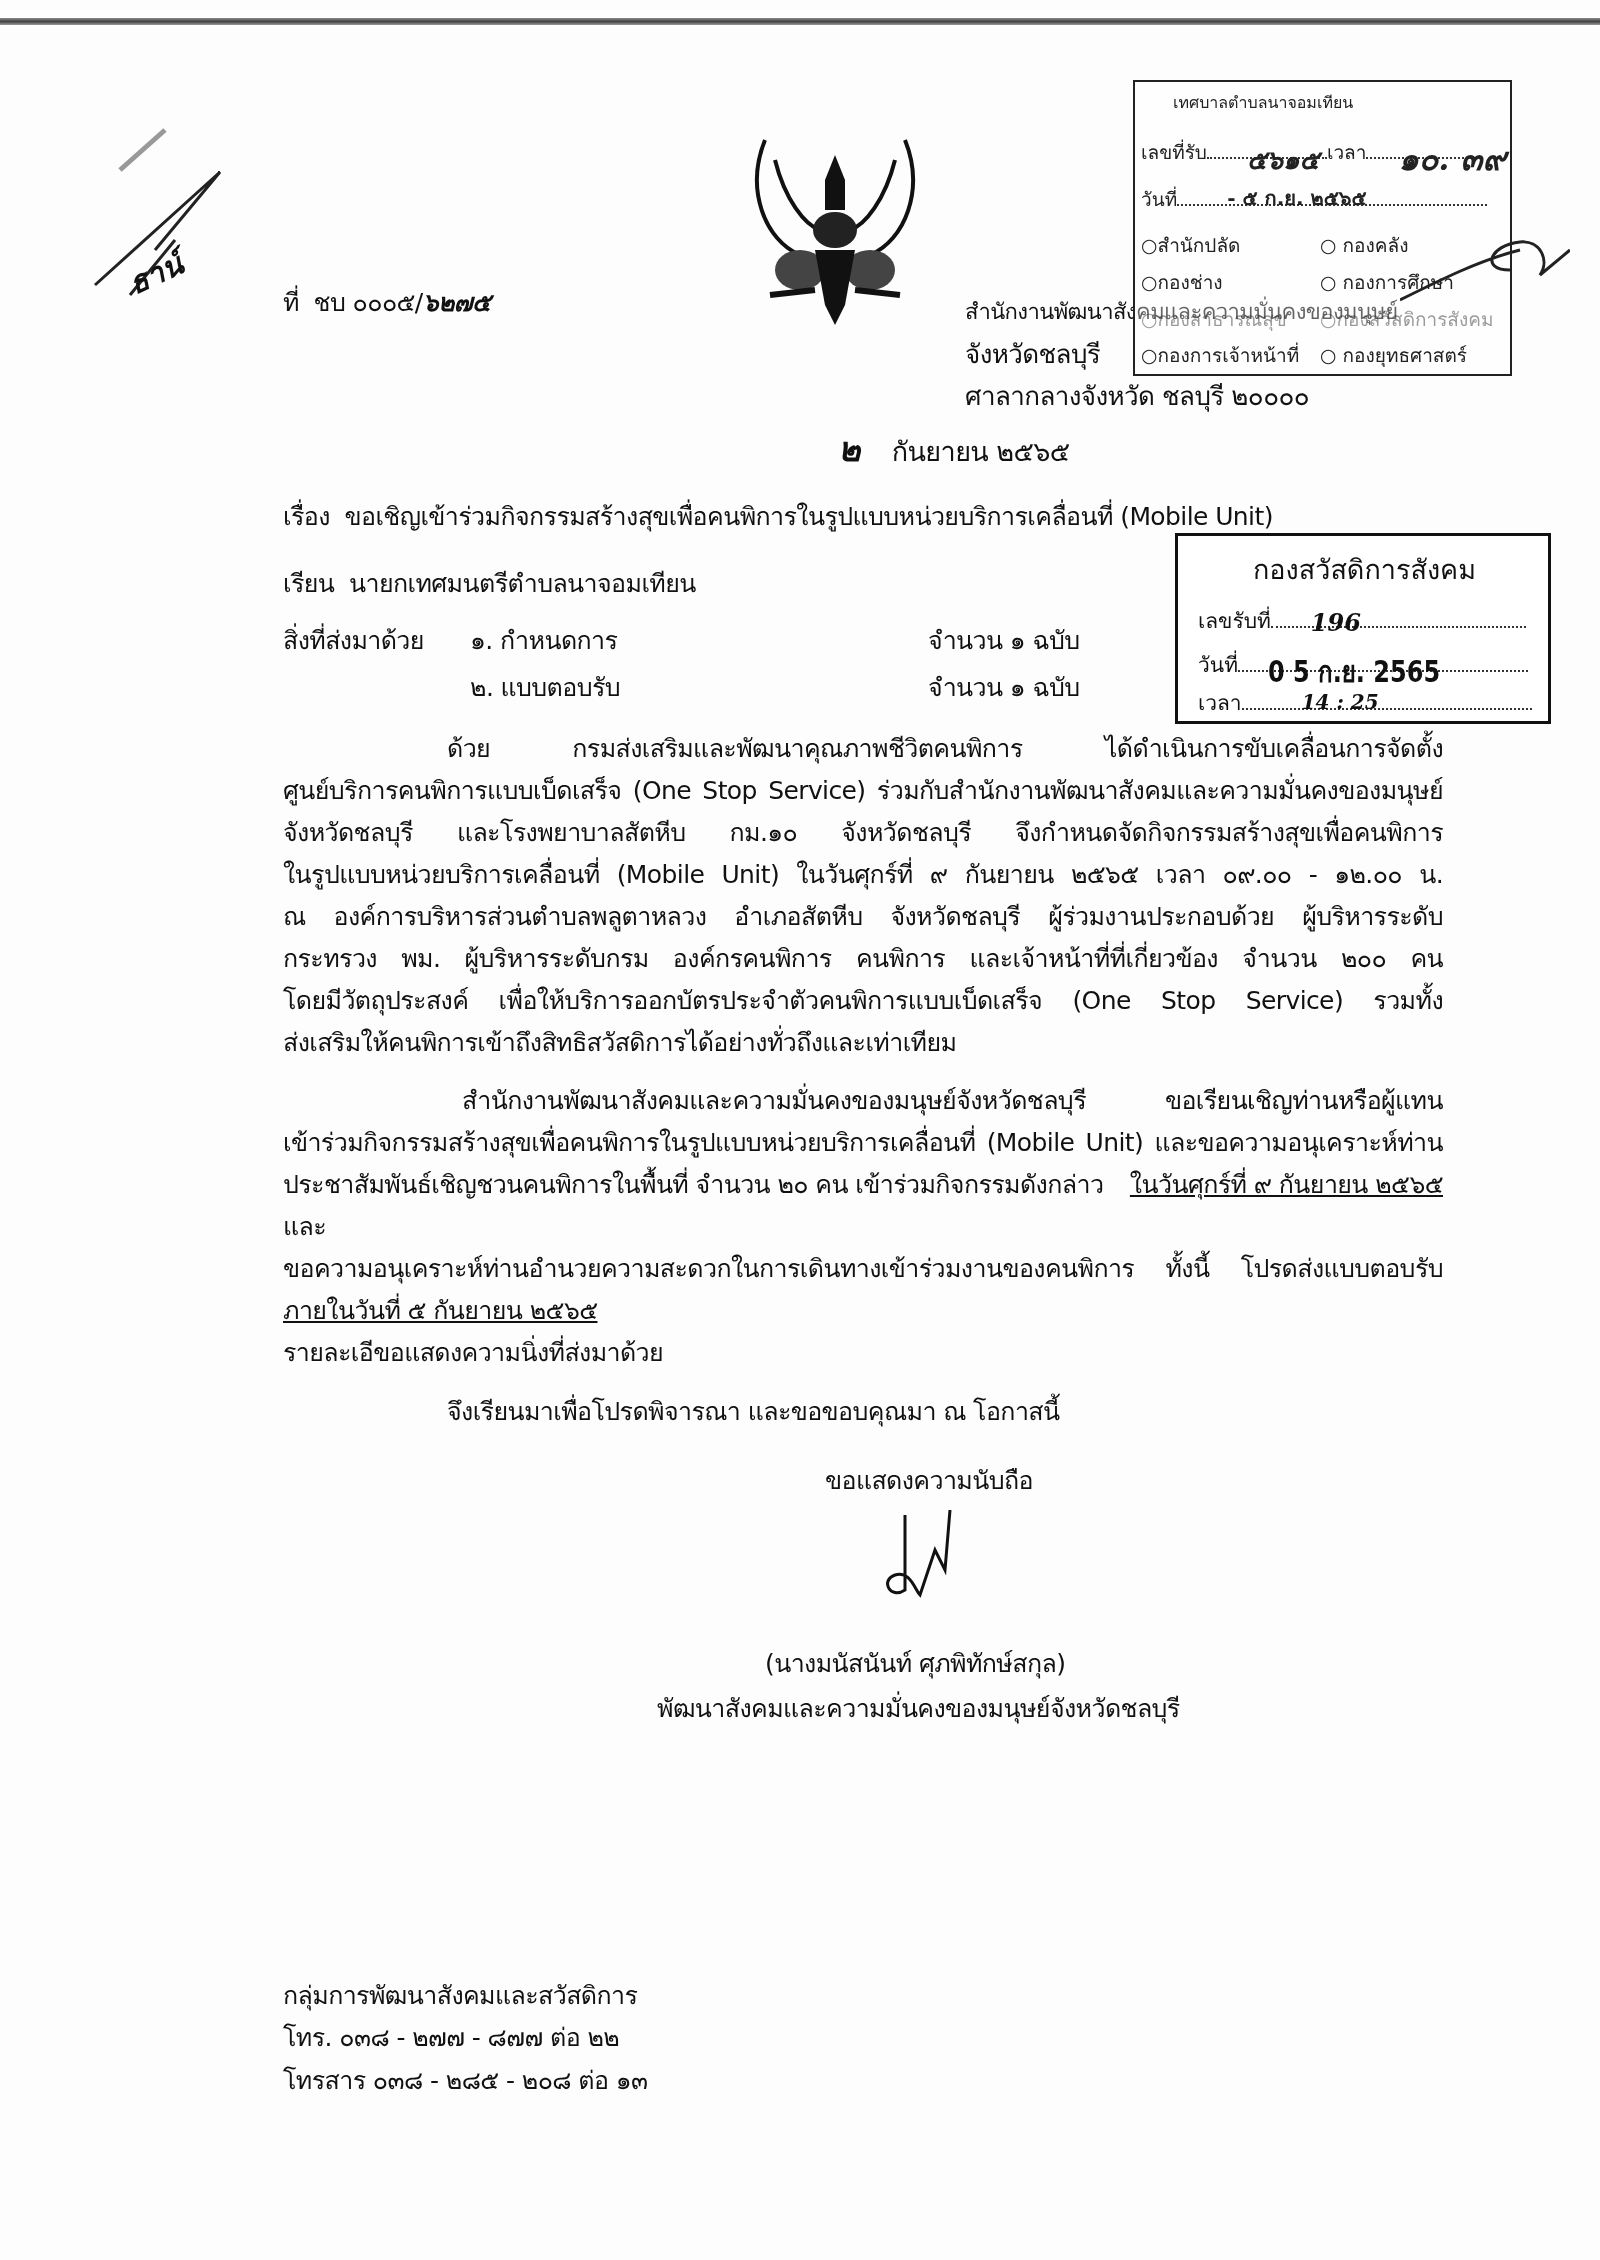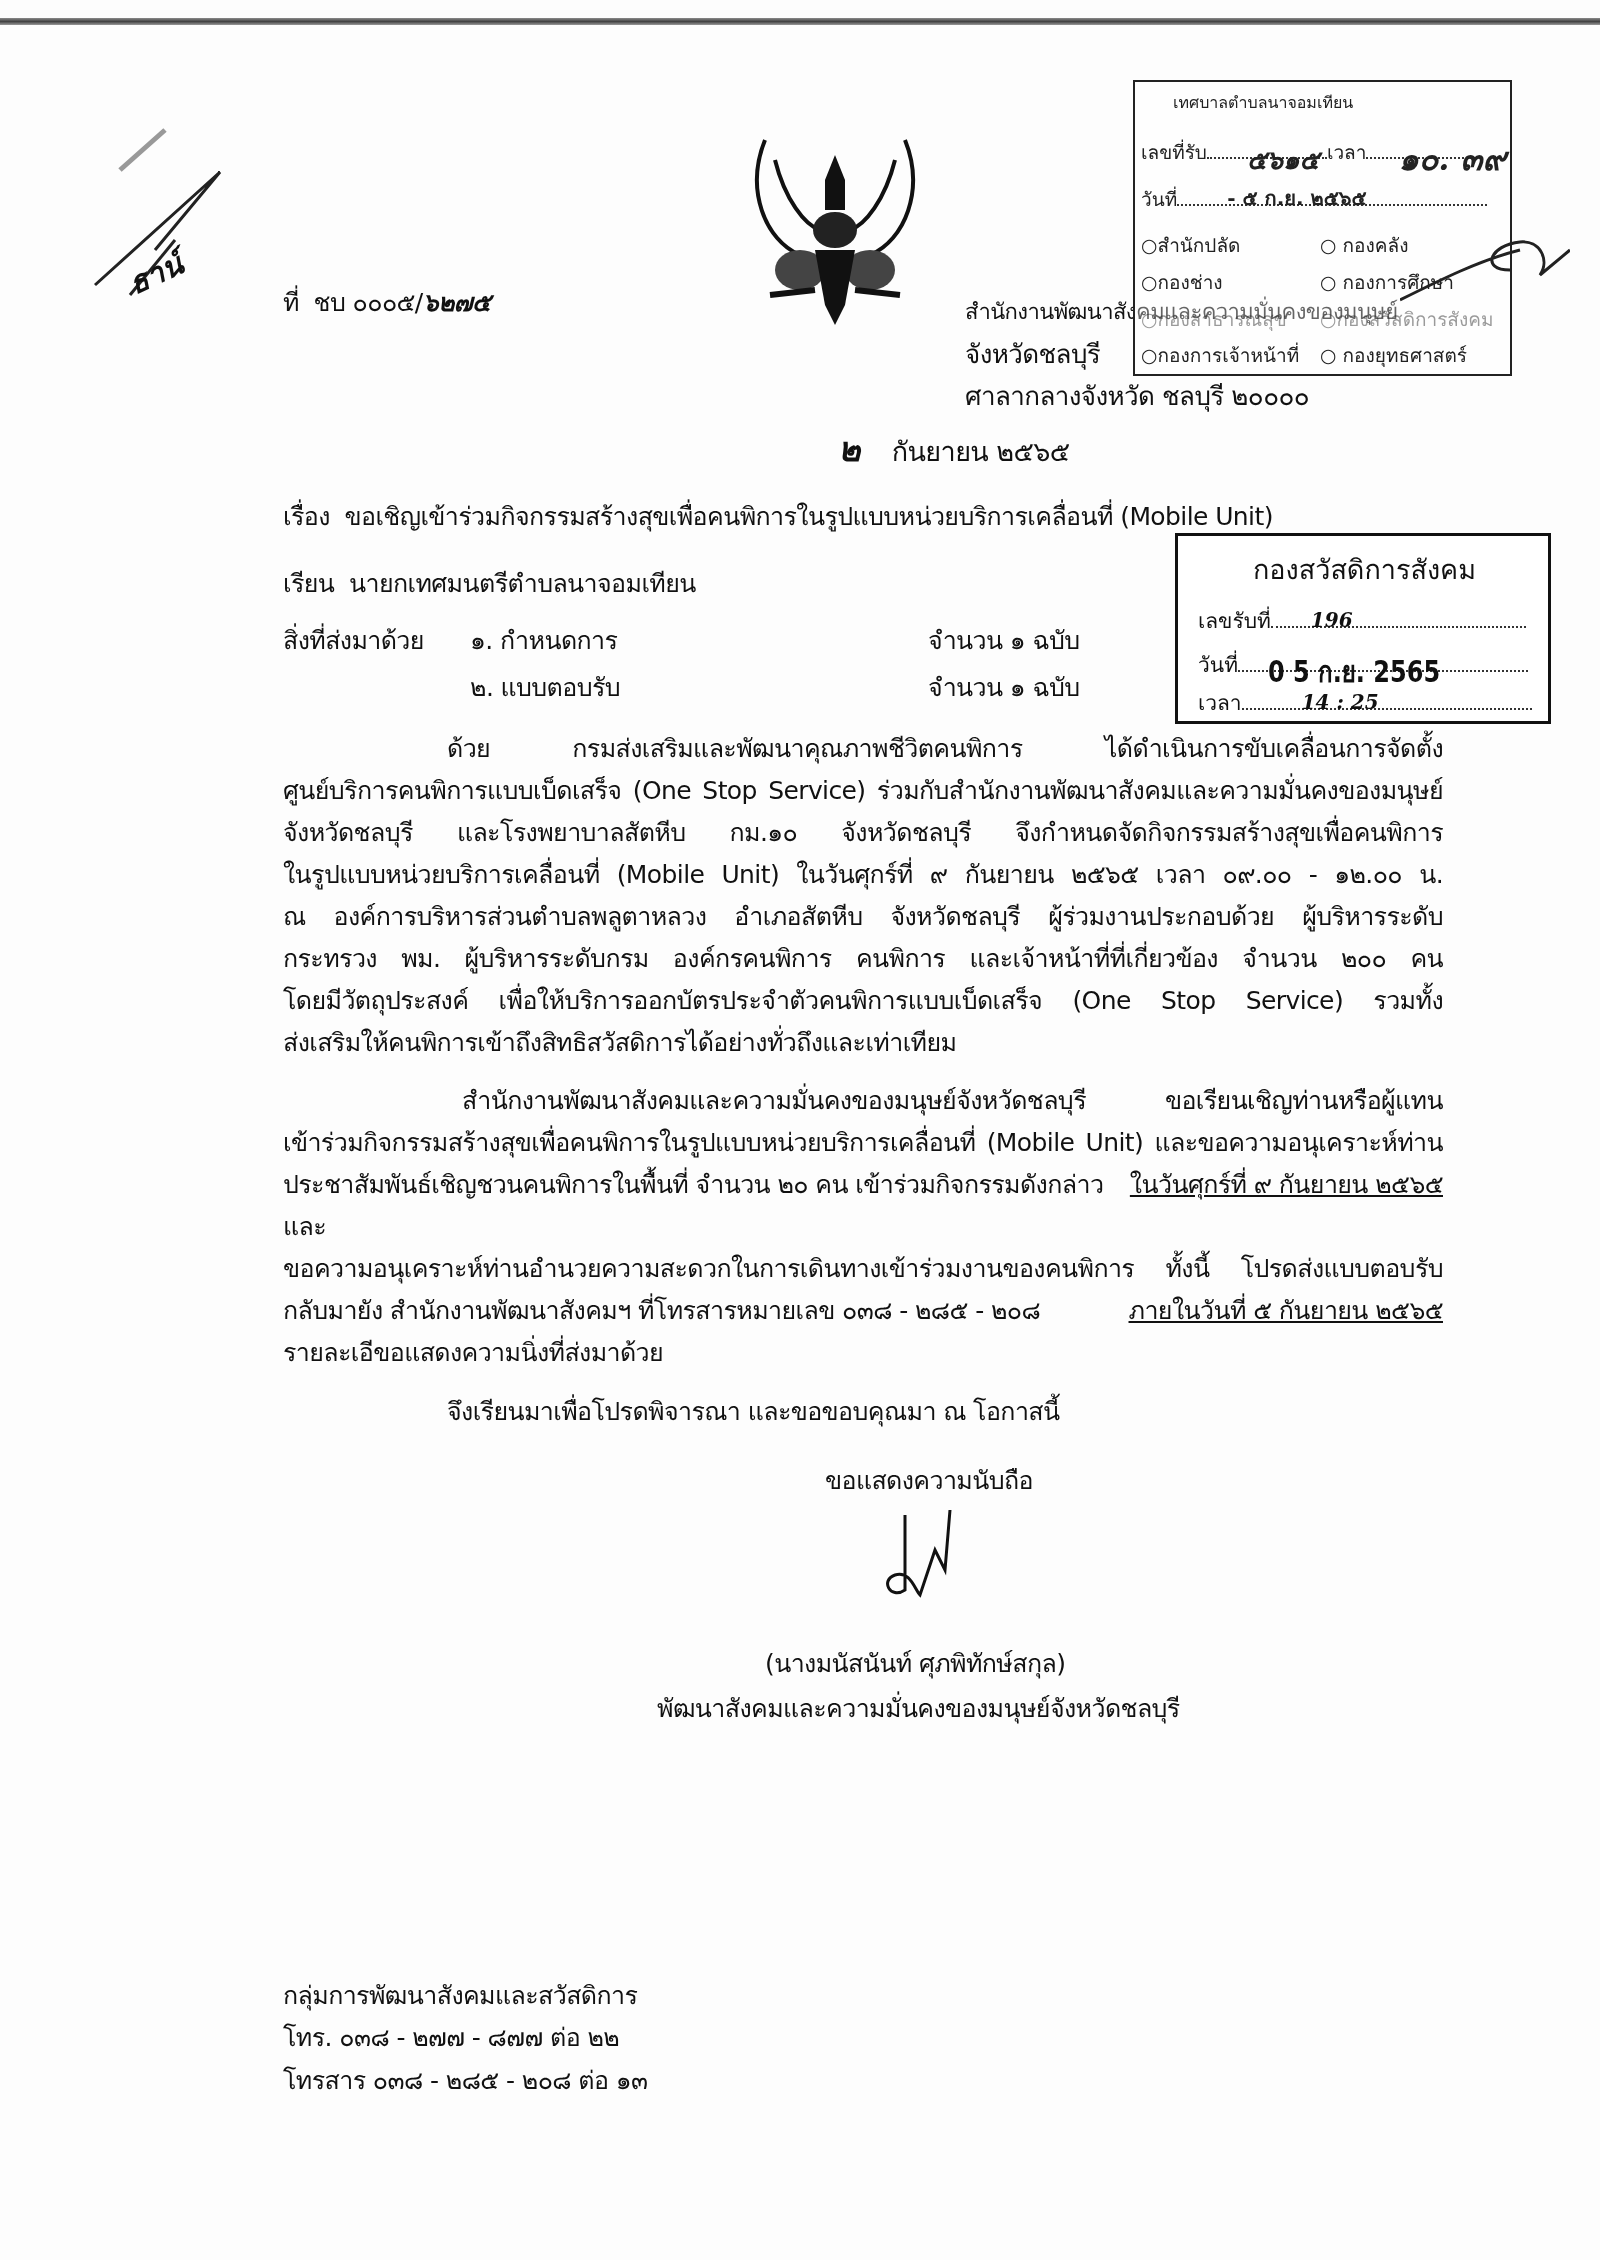--- a/index.html
+++ b/index.html
@@ -79,21 +79,21 @@
 </div>
 
 <div class="abs t" style="left:283px;top:496px">
   <span>เรื่อง</span>&nbsp;
   <span>ขอเชิญเข้าร่วมกิจกรรมสร้างสุขเพื่อคนพิการในรูปแบบหน่วยบริการเคลื่อนที่ (Mobile Unit)</span>
 </div>
 
 <div class="abs stamp2">
   <div class="row" style="left:75px;top:12px;font-size:27px">กองสวัสดิการสังคม</div>
   <div class="row" style="left:20px;top:68px;width:340px">
-    <span>เลขรับที่</span><span class="dots" style="width:255px;position:relative"><span class="hand" style="position:absolute;left:40px;top:-18px;font-size:20px">196</span></span>
+    <span>เลขรับที่</span><span class="dots" style="width:255px;position:relative"><span class="hand" style="position:absolute;left:40px;top:-18px;font-size:24px">196</span></span>
   </div>
   <div class="row" style="left:20px;top:112px;width:340px">
     <span>วันที่</span><span class="dots" style="width:290px;position:relative"><span style="position:absolute;left:30px;top:-22px;font-size:30px;font-weight:bold;transform:scaleX(.8);transform-origin:left">0 5 ก.ย. 2565</span></span>
   </div>
   <div class="row" style="left:20px;top:150px;width:340px">
     <span>เวลา</span><span class="dots" style="width:290px;position:relative"><span class="hand" style="position:absolute;left:60px;top:-18px;font-size:20px">14 : 25</span></span>
   </div>
 </div>
 
 <div class="abs t" style="left:283px;top:563px">
@@ -120,21 +120,20 @@
 <div class="abs t just" style="left:283px;top:1122px">เข้าร่วมกิจกรรมสร้างสุขเพื่อคนพิการในรูปแบบหน่วยบริการเคลื่อนที่ (Mobile Unit) และขอความอนุเคราะห์ท่าน</div>
 <div class="abs t" style="left:283px;top:1164px;width:1160px;display:flex;justify-content:space-between">
   <span>ประชาสัมพันธ์เชิญชวนคนพิการในพื้นที่ จำนวน ๒๐ คน เข้าร่วมกิจกรรมดังกล่าว </span>
     <span class="u">ในวันศุกร์ที่ ๙ กันยายน ๒๕๖๕</span>
 </div>
 <div class="abs t" style="left:283px;top:1206px;width:1160px;display:flex;justify-content:space-between">
     <span> และ</span>
 </div>
 <div class="abs t just" style="left:283px;top:1248px">ขอความอนุเคราะห์ท่านอำนวยความสะดวกในการเดินทางเข้าร่วมงานของคนพิการ ทั้งนี้ โปรดส่งแบบตอบรับ</div>
 <div class="abs t" style="left:283px;top:1290px;width:1160px;display:flex;justify-content:space-between">
-  <span>กลับมายัง สำนักงานพัฒนาสังคมฯ ที่โทรสารหมายเลข ๐๓๘ - ๒๘๕ - ๒๐๘ </span>
     <span class="u">ภายในวันที่ ๕ กันยายน ๒๕๖๕</span>
 </div>
 <div class="abs t" style="left:283px;top:1332px">รายละเอีขอแสดงความนิ่งที่ส่งมาด้วย</div>
 
 <div class="abs t" style="left:447px;top:1391px">จึงเรียนมาเพื่อโปรดพิจารณา และขอขอบคุณมา ณ โอกาสนี้</div>
 
 <div class="abs t" style="left:825px;top:1460px">ขอแสดงความนับถือ</div>
 <svg class="abs" style="left:870px;top:1510px" width="90" height="100">
   <path d="M35 5 L35 80 C20 90 10 70 25 65 C40 60 45 80 50 85 L65 40 L75 60 L80 0" stroke="#111" stroke-width="3" fill="none"></path>
 </svg>

